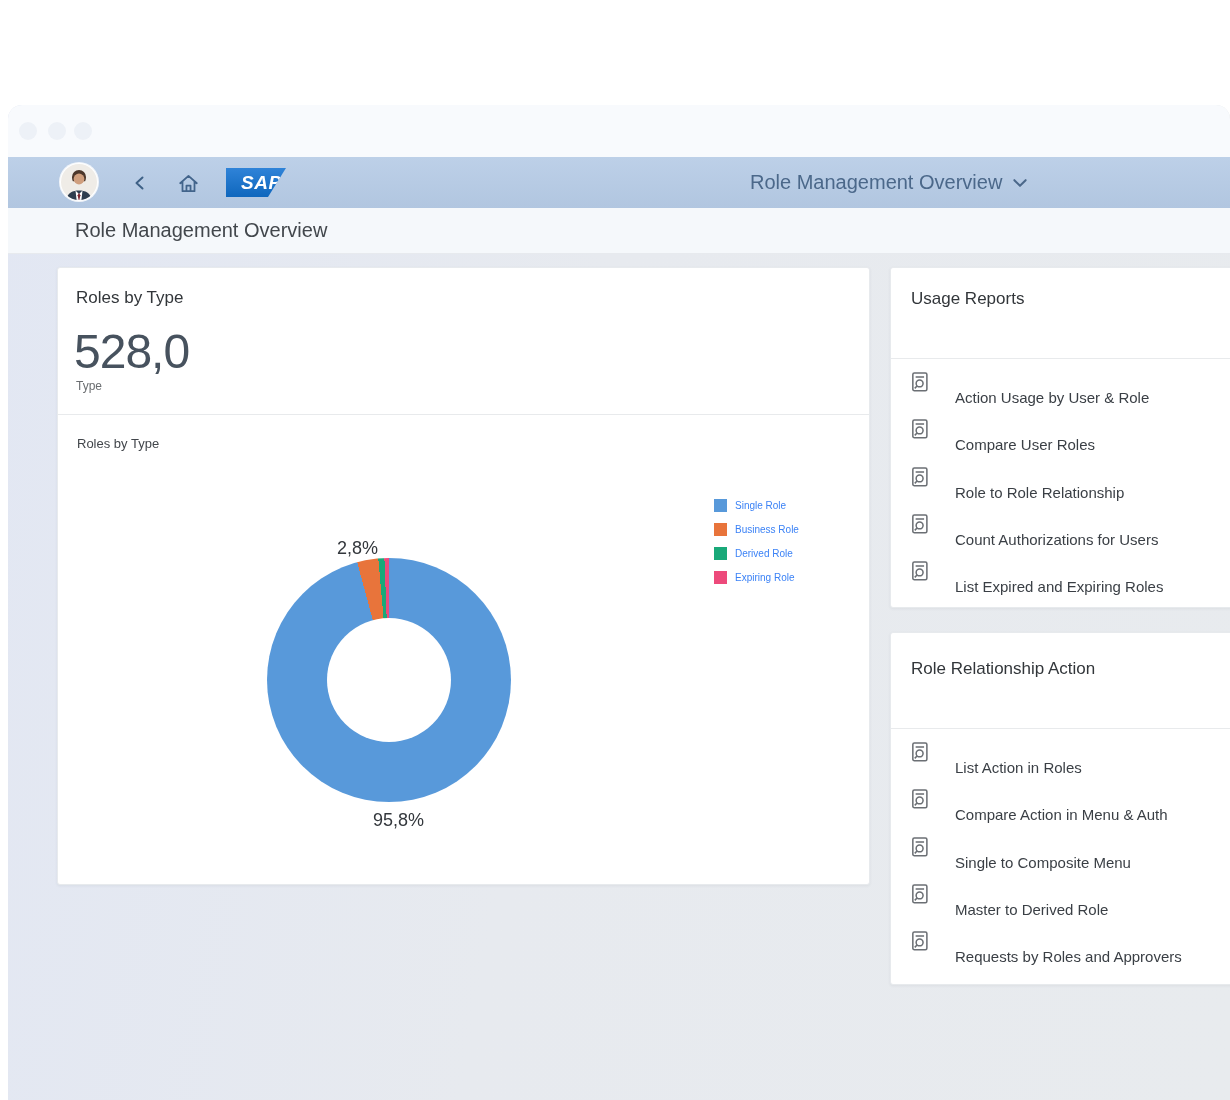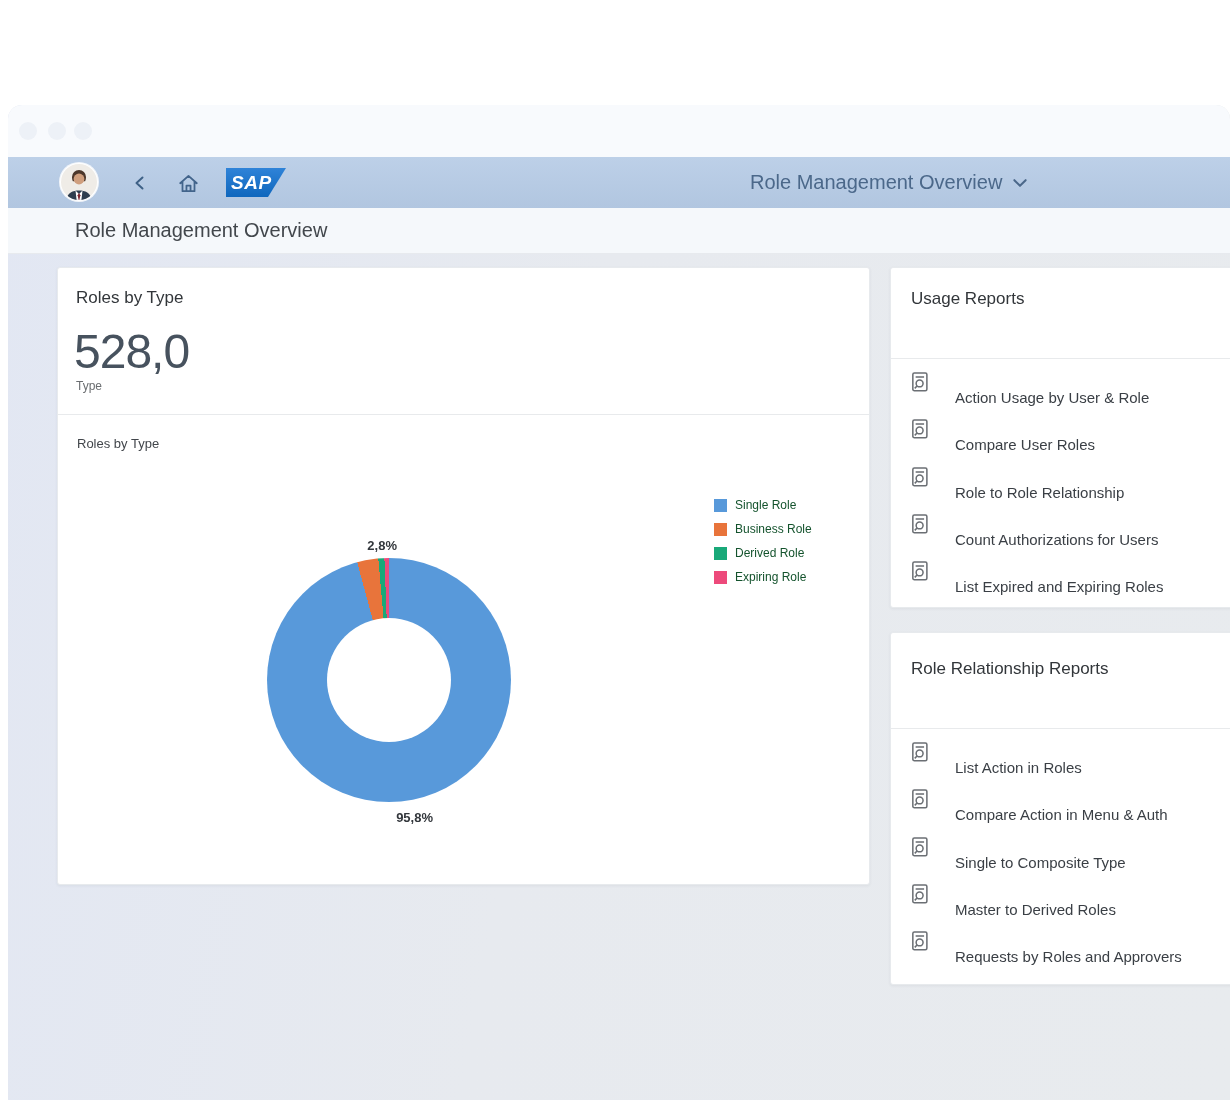--- a/index.html
+++ b/index.html
@@ -22,21 +22,21 @@
   .avatar { position:absolute; left:52px; top:6px; width:38px; height:38px; border-radius:50%;
             background:#ffffff; box-shadow:0 0 0 1px rgba(255,255,255,.8); cursor:pointer; }
   .iconbtn { position:absolute; top:10px; width:32px; height:32px; background:none; border:none;
              display:flex; align-items:center; justify-content:center; cursor:pointer; }
   .backbtn { left:116px; } .homebtn { left:164px; }
   .saplogo { position:absolute; left:218px; top:11px; width:60px; height:29px;
              background:linear-gradient(180deg,#2f83d8 0%,#0f67bd 100%);
              clip-path:polygon(0 0,100% 0,70% 100%,0 100%);
              display:flex; align-items:center; cursor:pointer; }
   .saplogo span { color:#ffffff; font-weight:bold; font-style:italic; font-size:19px;
-                  letter-spacing:.5px; padding-left:5px; line-height:29px; }
+                  letter-spacing:.5px; padding-left:15px; line-height:29px; }
   .apptitle { position:absolute; left:742px; top:0; height:51px; display:flex; align-items:center;
               gap:9px; cursor:pointer; }
   .apptitle .t { font-size:20px; color:#4b688a; }
 
   
   .subheader { position:absolute; left:0; top:103px; width:100%; height:46px; background:#f5f8fb;
                border-bottom:1px solid #e7eaee; display:flex; align-items:center; }
   .subheader .t { font-size:20px; color:#42474c; padding-left:67px; }
 
   
@@ -54,29 +54,29 @@
                color:#47525e; letter-spacing:-1px;text-align:right; }
   .kpi-unit  { position:absolute; left:18px; top:111px; font-size:12px; color:#6a6d70; }
   .kpi-divider { position:absolute; left:0; top:146px; width:100%; height:1px; background:#e8eaec; }
   .chart-title { position:absolute; left:19px; top:168px; font-size:13px; color:#42464b; }
 
   
   .donut-wrap { position:absolute; left:209px; top:290px; width:244px; height:244px; }
   .donut { position:absolute; left:0; top:0; width:244px; height:244px; border-radius:50%; }
   .hole  { position:absolute; left:60px; top:60px; width:124px; height:124px; border-radius:50%;
            background:#ffffff; }
-  .pct { position:absolute; width:60px; text-align:right; font-size:13px; color:#33373c;font-weight:bold; }
+  .pct { position:absolute; width:60px; text-align:left; font-size:18px; color:#33373c; }
   .pct-top    { left:70px;  top:-20px; }
   .pct-bottom { left:106px; top:252px; }
 
   
   .legend { position:absolute; left:656px; top:225px; }
   .legend-item { display:flex; align-items:center; height:24px; gap:8px; }
   .swatch { width:13px; height:13px; flex:0 0 13px; }
-  .legend-item .ll { font-size:12px; color:#14532d; white-space:nowrap; }
+  .legend-item .ll { font-size:10px; color:#3b82f6; white-space:nowrap; }
 
   
   .panel-title1 { position:absolute; left:20px; top:21px; }
   .panel-title2 { position:absolute; left:20px; top:26px; }
   .panel-divider { position:absolute; left:0; width:100%; height:1px; background:#e8eaec; }
   .panel1 .panel-divider { top:90px; }
   .panel2 .panel-divider { top:95px; }
   .rows { position:absolute; left:0; right:0; }
   .panel1 .rows { top:91px; }
   .panel2 .rows { top:96px; }
@@ -246,21 +246,21 @@
                   <line x1="6.3" y1="11.7" x2="4.5" y2="13.6"></line>
                 </g>
               </svg>
           </span>
           <span class="rlabel">List Expired and Expiring Roles</span>
         </div>
       </div>
     </section>
 
     <section class="card panel panel2">
-      <h2 class="panel-title2">Role Relationship Reports</h2>
+      <h2 class="panel-title2">Role Relationship Action</h2>
       <div class="panel-divider"></div>
       <div class="rows">
         <div class="row">
           <span class="ricon">
             <svg width="23" height="23" viewBox="0 0 18 18">
                 <g fill="none" stroke="#6b6f74" stroke-width="1.2">
             <rect x="3" y="1.6" width="11" height="13.8" rx="1.2"></rect>
                   <line x1="5.2" y1="4.7" x2="11.8" y2="4.7"></line>
             <circle cx="8.3" cy="9.7" r="2.7"></circle>
                   <line x1="6.3" y1="11.7" x2="4.5" y2="13.6"></line>
@@ -286,34 +286,34 @@
           <span class="ricon">
             <svg width="23" height="23" viewBox="0 0 18 18">
                 <g fill="none" stroke="#6b6f74" stroke-width="1.2">
             <rect x="3" y="1.6" width="11" height="13.8" rx="1.2"></rect>
                   <line x1="5.2" y1="4.7" x2="11.8" y2="4.7"></line>
             <circle cx="8.3" cy="9.7" r="2.7"></circle>
                   <line x1="6.3" y1="11.7" x2="4.5" y2="13.6"></line>
                 </g>
               </svg>
           </span>
-          <span class="rlabel">Single to Composite Type</span>
-        </div>
-        <div class="row">
-          <span class="ricon">
-            <svg width="23" height="23" viewBox="0 0 18 18">
-                <g fill="none" stroke="#6b6f74" stroke-width="1.2">
-            <rect x="3" y="1.6" width="11" height="13.8" rx="1.2"></rect>
-                  <line x1="5.2" y1="4.7" x2="11.8" y2="4.7"></line>
-            <circle cx="8.3" cy="9.7" r="2.7"></circle>
-                  <line x1="6.3" y1="11.7" x2="4.5" y2="13.6"></line>
-                </g>
-              </svg>
-          </span>
-          <span class="rlabel">Master to Derived Roles</span>
+          <span class="rlabel">Single to Composite Menu</span>
+        </div>
+        <div class="row">
+          <span class="ricon">
+            <svg width="23" height="23" viewBox="0 0 18 18">
+                <g fill="none" stroke="#6b6f74" stroke-width="1.2">
+            <rect x="3" y="1.6" width="11" height="13.8" rx="1.2"></rect>
+                  <line x1="5.2" y1="4.7" x2="11.8" y2="4.7"></line>
+            <circle cx="8.3" cy="9.7" r="2.7"></circle>
+                  <line x1="6.3" y1="11.7" x2="4.5" y2="13.6"></line>
+                </g>
+              </svg>
+          </span>
+          <span class="rlabel">Master to Derived Role</span>
         </div>
         <div class="row">
           <span class="ricon">
             <svg width="23" height="23" viewBox="0 0 18 18">
                 <g fill="none" stroke="#6b6f74" stroke-width="1.2">
             <rect x="3" y="1.6" width="11" height="13.8" rx="1.2"></rect>
                   <line x1="5.2" y1="4.7" x2="11.8" y2="4.7"></line>
             <circle cx="8.3" cy="9.7" r="2.7"></circle>
                   <line x1="6.3" y1="11.7" x2="4.5" y2="13.6"></line>
                 </g>

